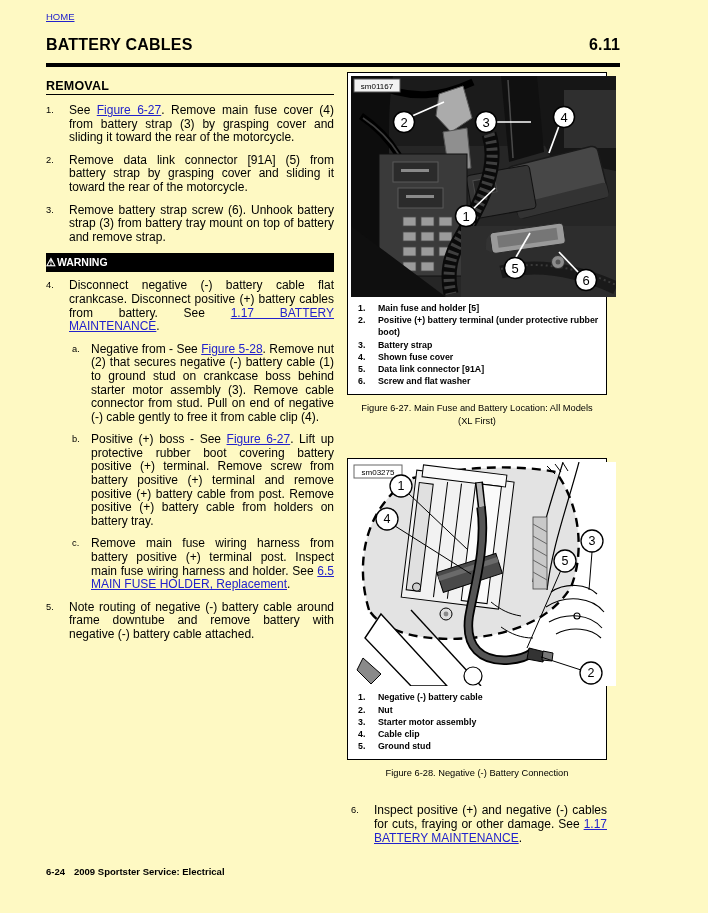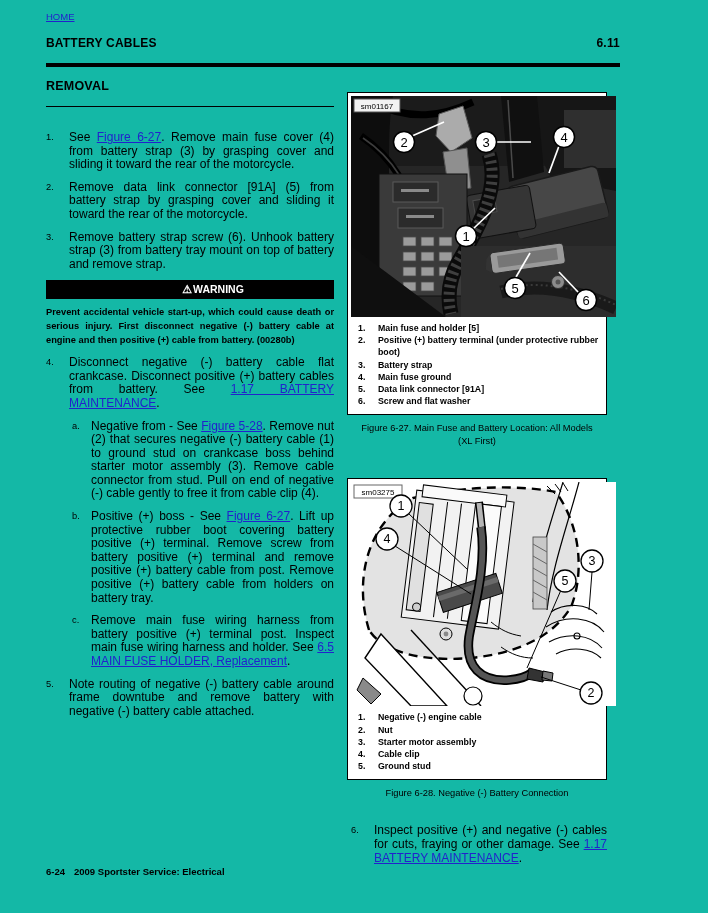--- a/index.html
+++ b/index.html
@@ -1,49 +1,49 @@
 <!DOCTYPE html>
 <html><head>
 <meta charset="utf-8">
 <style>
   * { margin:0; padding:0; box-sizing:border-box; }
   body { background:#888; font-family:"Liberation Sans", sans-serif; }
   .page {
-    position:relative; width:708px; height:913px; background:#14b8a6;
+    position:relative; width:708px; height:913px; background:#fef9c3;
     margin:0 auto; overflow:hidden; color:#000;
   }
   a.link { color:#2222cc; text-decoration:underline; }
   .home { position:absolute; left:46px; top:11px; font-size:9.5px; }
   .title-row {
     position:absolute; left:46px; top:36px; width:574px;
     display:flex; justify-content:space-between; align-items:flex-start;
-    font-size:12px; font-weight:bold; letter-spacing:0.2px;
+    font-size:16px; font-weight:bold; letter-spacing:0.2px;
   }
   .title-rule { position:absolute; left:46px; top:63px; width:574px; height:4px; background:#000; }
 
   
   .col-left { position:absolute; left:46px; top:79px; width:288px; }
   .removal-h {
     font-size:12.5px; font-weight:bold; letter-spacing:0.2px;
-    border-bottom:1.5px solid #000; padding-bottom:13px; margin-bottom:24px;
+    border-bottom:1.5px solid #000; padding-bottom:1px; margin-bottom:9px;
   }
   .step { display:flex; margin-bottom:9px; }
   .num { width:23px; flex-shrink:0; font-size:9.3px; line-height:13.6px; }
   .txt { flex:1; font-size:12px; line-height:13.6px; text-align:justify; }
   .sub { margin-left:26px; }
   .sub .num { width:19px; }
   .warnbar {
     background:#000; color:#fff; height:19px; line-height:19px;
-    text-align:center; font-weight:bold; font-size:10.5px; margin:3px 0 7px 0;padding-left:46px;
+    text-align:left; font-weight:bold; font-size:10.5px; margin:3px 0 7px 0;
   }
   .warnbar .tri { font-size:11px; margin-right:1px; }
   .warntext { font-size:9.3px; line-height:13.6px; font-weight:bold; text-align:justify; margin-bottom:9px; }
 
   
-  .col-right { position:absolute; left:347px; top:92px; width:260px; }
+  .col-right { position:absolute; left:347px; top:72px; width:260px; }
   .figure-box { border:1.2px solid #000; padding:3px; background:#fff; }
   .figure-box svg { display:block; }
   .legend { list-style:none; padding:5px 2px 4px 7px; }
   .leg { display:flex; font-size:8.8px; font-weight:bold; line-height:12.2px; }
   .lnum { width:20px; flex-shrink:0; }
   .llab { flex:1; }
   .caption { text-align:center; font-weight:normal; font-size:9.3px; line-height:13px; margin-top:7px; }
   .fig28-box { margin-top:30px; }
   .step-right { margin-top:24px; margin-left:4px; }
 
@@ -81,21 +81,20 @@
     </div>
 
     <div class="step">
       <span class="num">3.</span>
       <p class="txt"><span>Remove battery strap screw (6). Unhook battery strap (3) from battery tray mount on top of battery and remove strap.</span></p>
     </div>
 
     <div class="warnbar">
       <span class="tri">⚠</span><span>WARNING</span>
     </div>
-    <p class="warntext">Prevent accidental vehicle start-up, which could cause death or serious injury. First disconnect negative (-) battery cable at engine and then positive (+) cable from battery. (00280b)</p>
 
     <div class="step">
       <span class="num">4.</span>
       <p class="txt"><span>Disconnect negative (-) battery cable flat crankcase. Disconnect positive (+) battery cables from battery. See </span><a href="#" class="link">1.17 BATTERY MAINTENANCE</a><span>.</span></p>
     </div>
 
     <div class="step sub">
       <span class="num">a.</span>
       <p class="txt"><span>Negative from - See </span><a href="#" class="link">Figure 5-28</a><span>. Remove nut (2) that secures negative (-) battery cable (1) to ground stud on crankcase boss behind starter motor assembly (3). Remove cable connector from stud. Pull on end of negative (-) cable gently to free it from cable clip (4).</span></p>
     </div>
@@ -204,21 +203,21 @@
         <li class="leg">
             <span class="lnum">2.</span>
             <span class="llab">Positive (+) battery terminal (under protective rubber boot)</span>
           </li>
         <li class="leg">
             <span class="lnum">3.</span>
             <span class="llab">Battery strap</span>
           </li>
         <li class="leg">
             <span class="lnum">4.</span>
-            <span class="llab">Main fuse ground</span>
+            <span class="llab">Shown fuse cover</span>
           </li>
         <li class="leg">
             <span class="lnum">5.</span>
             <span class="llab">Data link connector [91A]</span>
           </li>
         <li class="leg">
             <span class="lnum">6.</span>
             <span class="llab">Screw and flat washer</span>
           </li>
       </ul>
@@ -296,21 +295,21 @@
           <text x="214" y="99" dy="4.3" text-anchor="middle" class="callout-num28">5</text>
           <circle cx="241" cy="79" r="11" fill="#fff" stroke="#000" stroke-width="1.3"></circle>
           <text x="241" y="79" dy="4.3" text-anchor="middle" class="callout-num28">3</text>
           <circle cx="240" cy="211" r="11" fill="#fff" stroke="#000" stroke-width="1.3"></circle>
           <text x="240" y="211" dy="4.3" text-anchor="middle" class="callout-num28">2</text>
         </g>
       </svg>
       <ul class="legend">
         <li class="leg">
             <span class="lnum">1.</span>
-            <span class="llab">Negative (-) engine cable</span>
+            <span class="llab">Negative (-) battery cable</span>
           </li>
         <li class="leg">
             <span class="lnum">2.</span>
             <span class="llab">Nut</span>
           </li>
         <li class="leg">
             <span class="lnum">3.</span>
             <span class="llab">Starter motor assembly</span>
           </li>
         <li class="leg">

